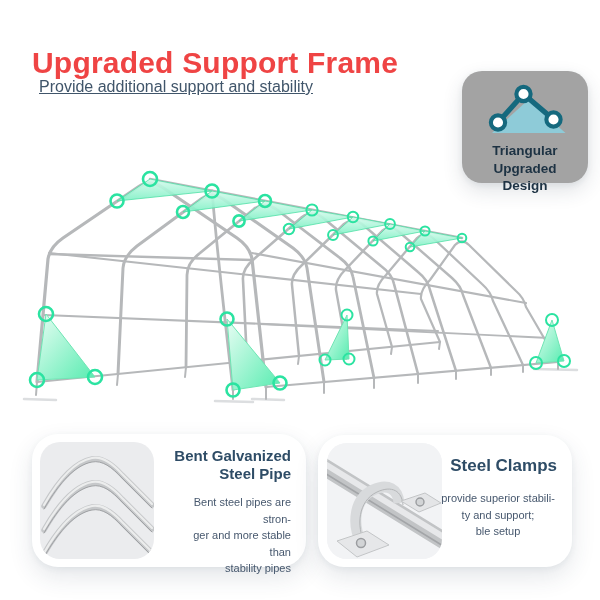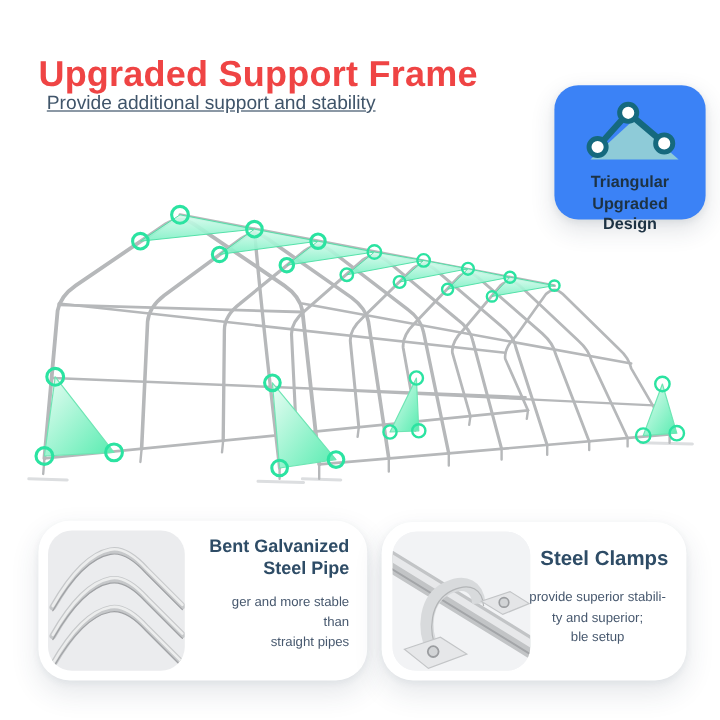--- a/index.html
+++ b/index.html
@@ -13,21 +13,21 @@
     position:absolute;left:32px;top:26px;
     font-size:30px;font-weight:700;letter-spacing:.2px;color:#ef4444;
   }
   .subtitle{
     position:absolute;left:39px;top:74px;width:360px;
     font-size:16px;font-weight:500;color:#40556a;line-height:1.65;text-decoration:underline;
   }
   .subtitle span{display:block;}
   .badge{
     position:absolute;left:462px;top:71px;width:126px;height:112px;
-    background:#3b82f6;border-radius:20px;
+    background:#a3a3a3;border-radius:20px;
     box-shadow:0 8px 20px rgba(40,60,80,.14), 0 2px 6px rgba(40,60,80,.08);
     text-align:center;
   }
   .badge svg{margin-top:11px;}
   .badge-label{
     margin-top:2px;font-size:13.5px;font-weight:700;color:#1d3243;line-height:1.3;
   }
   .badge-label span{display:block;}
   .frame-wrap{position:absolute;left:0;top:152px;width:600px;height:262px;}
   .card{
@@ -196,22 +196,23 @@
         </g>
       </g>
     </svg>
   </div>
   <div class="card-text">
     <div class="card-title">
       <span>Bent Galvanized</span>
       <span>Steel Pipe</span>
     </div>
     <div class="card-body">
+      <span>Bent steel pipes are stron-</span>
       <span>ger and more stable than</span>
-      <span>straight pipes</span>
+      <span>stability pipes</span>
     </div>
   </div>
 </div>
 
 <div class="card card-right">
   <div class="photo-box">
     <svg width="115" height="116" viewBox="0 0 115 116">
       <rect x="0" y="0" width="115" height="116" fill="#f2f3f5"></rect>
 
       <g fill="none" stroke-linecap="round">
@@ -228,17 +229,17 @@
       <polygon points="74,58 98,50 114,60 92,69" fill="#e4e5e7" stroke="#c3c5c7" stroke-width="1"></polygon>
       <circle cx="93" cy="59" r="4" fill="#d2d4d6" stroke="#9b9da0" stroke-width="1.4"></circle>
     </svg>
   </div>
   <div class="card-text">
     <div class="card-title">
       <span>Steel Clamps</span>
     </div>
     <div class="card-body">
       <span>provide superior stabili-</span>
-      <span>ty and superior;</span>
+      <span>ty and support;</span>
       <span>ble setup</span>
     </div>
   </div>
 </div>
 
 </body></html>

